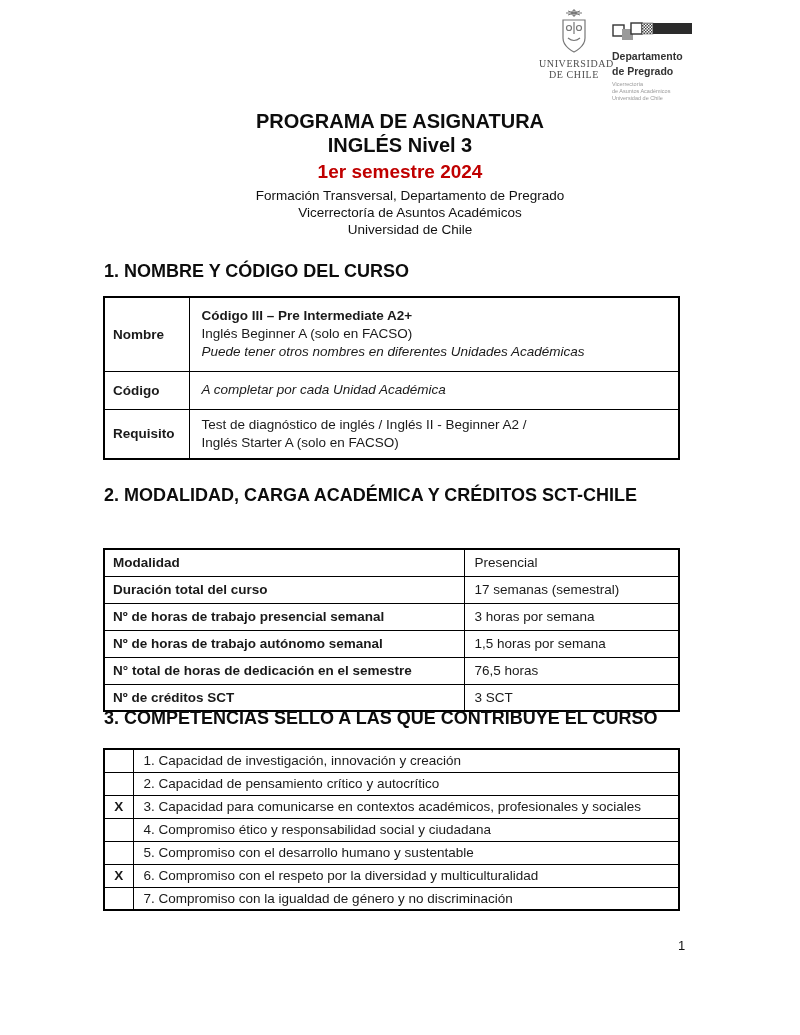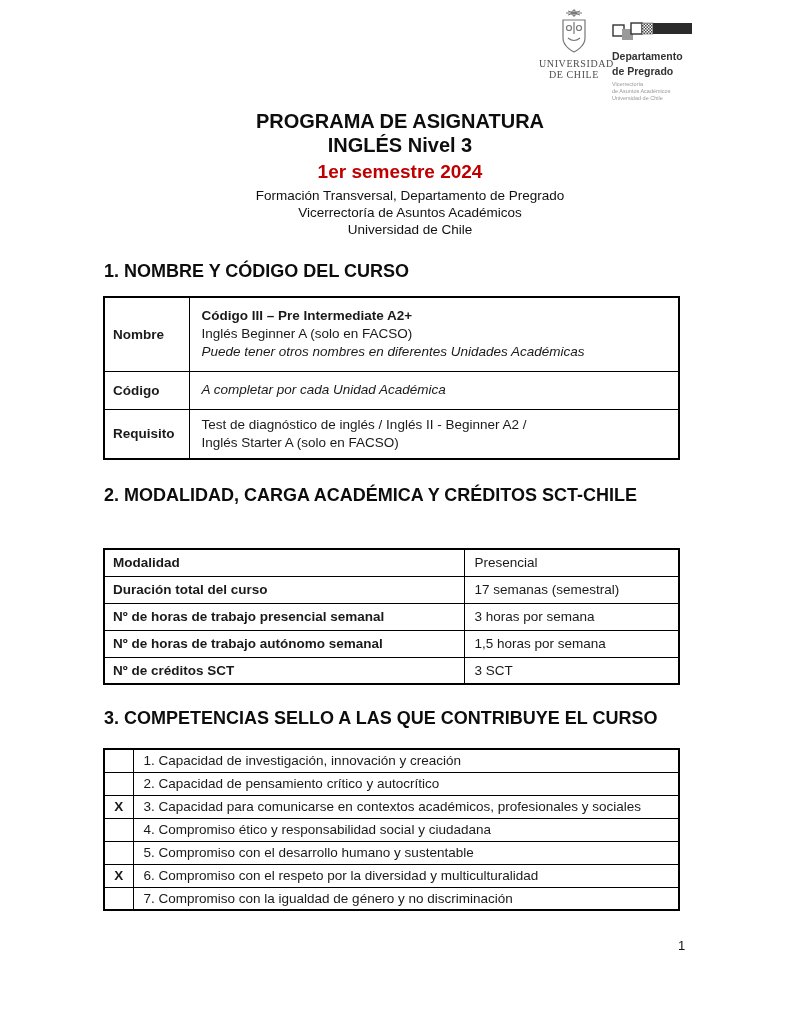--- a/index.html
+++ b/index.html
@@ -169,20 +169,24 @@
     </tr>
     <tr>
       <td class="cell-label">Nº de horas de trabajo presencial semanal</td>
       <td class="cell-value">3 horas por semana</td>
     </tr>
     <tr>
       <td class="cell-label">Nº de horas de trabajo autónomo semanal</td>
       <td class="cell-value">1,5 horas por semana</td>
     </tr>
     <tr>
+      <td class="cell-label">N° total de horas de dedicación en el semestre</td>
+      <td class="cell-value">76,5 horas</td>
+    </tr>
+    <tr>
       <td class="cell-label">Nº de créditos SCT</td>
       <td class="cell-value">3 SCT</td>
     </tr>
   </tbody>
     </table>
 
   <div class="section-heading" style="top:708px;">3. COMPETENCIAS SELLO A LAS QUE CONTRIBUYE EL CURSO</div>
   <table class="doc-table" id="table-competencias" style="top:748px;">
     <tbody>
         <tr>

